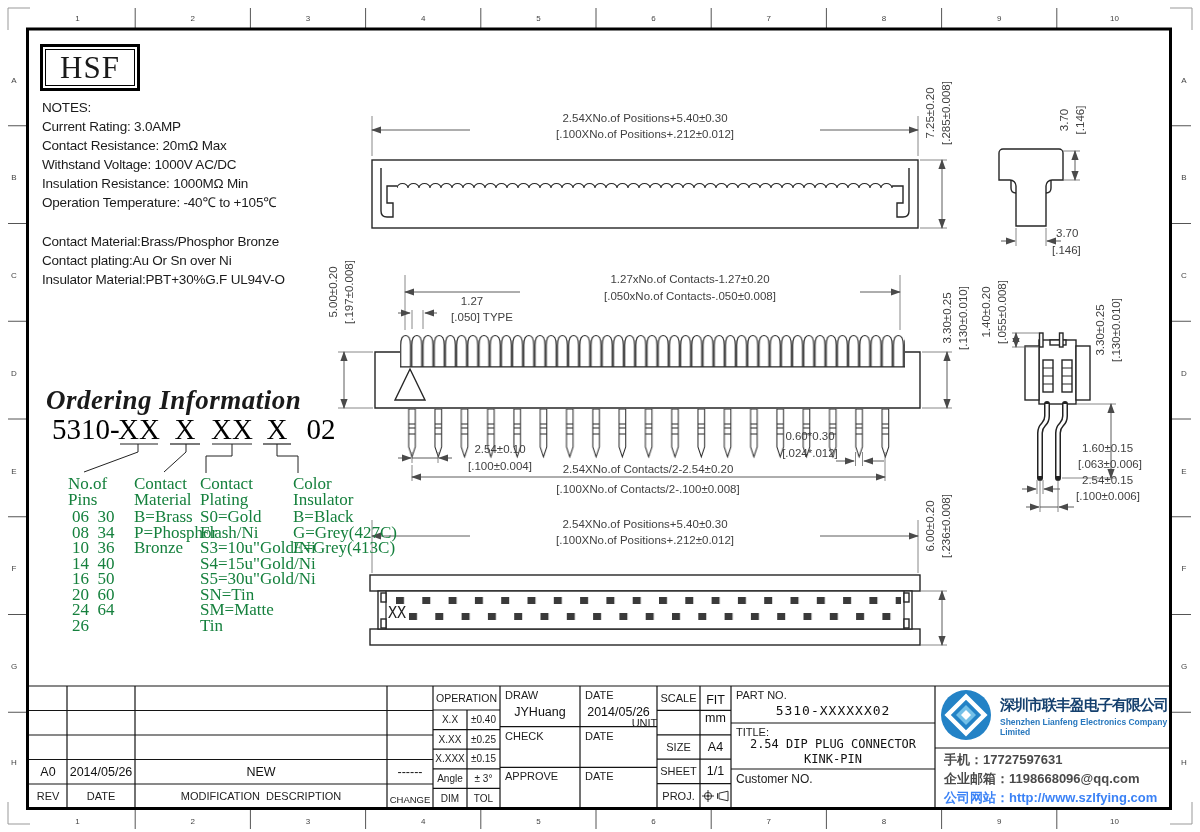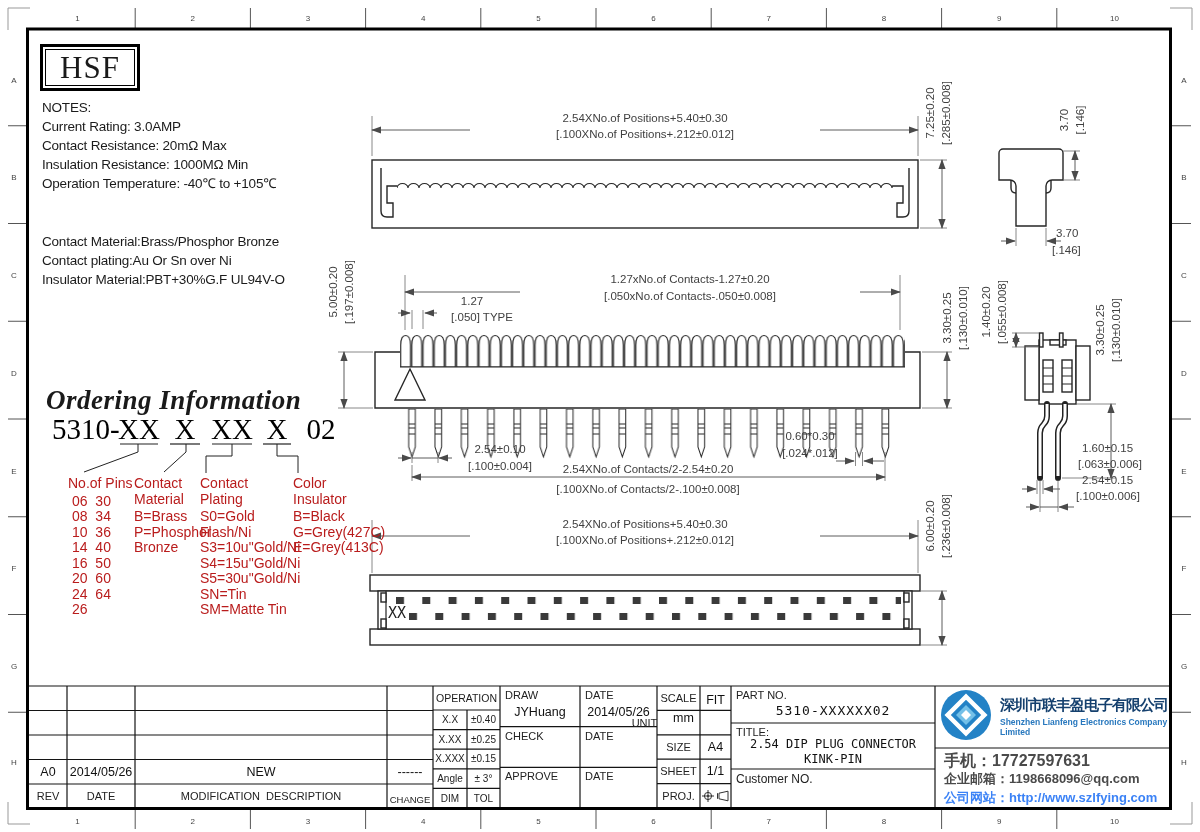--- a/index.html
+++ b/index.html
@@ -16,21 +16,21 @@
   .x{stroke:#6b6b6b;stroke-width:.8}
   .dl{stroke:#4a4a4a;stroke-width:.9;fill:none}
   .tb{stroke:#141414;stroke-width:1.2}
   .ol{stroke:#222;stroke-width:1.2}
   .mono{font-family:"DejaVu Sans Mono",monospace}
   .serif{font-family:"Liberation Serif",serif}
   .lbl{font-size:11px;color:#222}
   .val{font-size:12.5px;color:#111}
   .tol{font-size:10px;color:#222}
   .notes{font-size:13.5px;line-height:19px;color:#1b1b1b;letter-spacing:-.2px}
-  .ocol{font-family:Liberation Sans, sans-serif;font-size:14px;line-height:15.5px;color:#b91c1c}
+  .ocol{font-family:Liberation Serif, serif;font-size:17px;line-height:15.5px;color:#15803d}
   .ocol .t{margin-bottom:2px}
   .codepart{font-family:"Liberation Serif",serif;font-size:29px;color:#000;text-align:center}
 </style>
 </head>
 <body>
 
 <svg class="abs" style="left:0;top:0" width="1200" height="832" viewBox="0 0 1200 832">
   <defs>
     <marker id="a" markerWidth="11" markerHeight="8" refX="10" refY="4" orient="auto-start-reverse">
       <path d="M0,0 L11,4 L0,8 Z" fill="#4a4a4a"></path>
@@ -346,20 +346,21 @@
 </svg>
 
 <div class="abs" style="left:40px;top:44px;width:100px;height:47px;border:3.5px solid #000;box-sizing:border-box;padding:2px">
   <div class="c serif" style="width:100%;height:100%;border:1.5px solid #000;box-sizing:border-box;font-size:31px;letter-spacing:1px">HSF</div>
 </div>
 
 <div class="abs notes" style="left:42px;top:98px;width:320px">
   <div>NOTES:</div>
   <div>Current Rating: 3.0AMP</div>
   <div>Contact Resistance: 20mΩ Max</div>
+  <div>Withstand Voltage: 1000V AC/DC</div>
   <div>Insulation Resistance: 1000MΩ Min</div>
   <div>Operation Temperature: -40℃ to +105℃</div>
 </div>
 <div class="abs notes" style="left:42px;top:232px;width:330px">
   <div>Contact Material:Brass/Phosphor Bronze</div>
   <div>Contact plating:Au Or Sn over Ni</div>
   <div>Insulator Material:PBT+30%G.F UL94V-O</div>
 </div>
 
 <div class="abs serif" style="left:46px;top:385px;font-size:27px;font-weight:bold;font-style:italic;letter-spacing:.5px">Ordering Information</div>
@@ -428,21 +429,21 @@
 <div class="abs lbl" style="left:585px;top:689px">DATE</div>
 <div class="abs c val" style="left:580px;top:700px;width:77px;height:24px">2014/05/26</div>
 <div class="abs lbl" style="left:505px;top:730px">CHECK</div>
 <div class="abs lbl" style="left:585px;top:730px">DATE</div>
 <div class="abs lbl" style="left:505px;top:770px">APPROVE</div>
 <div class="abs lbl" style="left:585px;top:770px">DATE</div>
 
 <div class="abs c lbl" style="left:657px;top:686px;width:43px;height:24.4px">SCALE</div>
 <div class="abs c val" style="left:700px;top:686px;width:31px;height:27px">FIT</div>
 <div class="abs c lbl" style="left:623px;top:710.4px;width:43px;height:24.4px">UNIT</div>
-<div class="abs c val" style="left:668px;top:710.4px;width:31px;height:15px">mm</div>
+<div class="abs c val" style="left:700px;top:710.4px;width:31px;height:15px">mm</div>
 <div class="abs c lbl" style="left:657px;top:734.8px;width:43px;height:24.4px">SIZE</div>
 <div class="abs c val" style="left:700px;top:734.8px;width:31px;height:24.4px">A4</div>
 <div class="abs c lbl" style="left:657px;top:759.2px;width:43px;height:24.4px">SHEET</div>
 <div class="abs c val" style="left:700px;top:759.2px;width:31px;height:24.4px">1/1</div>
 <div class="abs c lbl" style="left:657px;top:783.6px;width:43px;height:24.4px">PROJ.</div>
 <div class="abs c" style="left:700px;top:783.6px;width:31px;height:24.4px">
   <svg width="30" height="14" viewBox="0 0 30 14">
       <g fill="none" stroke="#333" stroke-width="1">
     <line x1="1" y1="7" x2="13" y2="7"></line>
         <line x1="7" y1="1" x2="7" y2="13"></line>
@@ -464,15 +465,15 @@
 <div class="abs" style="left:938px;top:689px;width:56px;height:54px">
   <svg width="56" height="54" viewBox="0 0 56 54">
     <circle cx="28" cy="26" r="25" fill="#2382c6"></circle>
     <rect x="15" y="13" width="26" height="26" transform="rotate(45 28 26)" fill="none" stroke="#fff" stroke-width="4.5"></rect>
     <path d="M28,16 l10,10 -10,10 -10,-10 z" fill="#74c0e8"></path>
     <path d="M28,21 l5,5 -5,5 -5,-5 z" fill="#fff"></path>
   </svg>
 </div>
 <div class="abs" style="left:1000px;top:696px;width:172px;font-size:15px;font-weight:bold;color:#15406e;letter-spacing:-1px">深圳市联丰盈电子有限公司</div>
 <div class="abs" style="left:1000px;top:717px;width:172px;font-size:8.5px;font-weight:bold;color:#2878be">Shenzhen Lianfeng Electronics Company Limited</div>
-<div class="abs" style="left:944px;top:751px;font-size:16px;font-weight:bold;color:#4a4a4a">手机：17727597631</div>
+<div class="abs" style="left:944px;top:751px;font-size:13px;font-weight:bold;color:#4a4a4a">手机：17727597631</div>
 <div class="abs" style="left:944px;top:770px;font-size:13px;font-weight:bold;color:#4a4a4a">企业邮箱：1198668096@qq.com</div>
 <div class="abs" style="left:944px;top:789px;font-size:13px;font-weight:bold;color:#3b82f6">公司网站：http://www.szlfying.com</div>
 
 </body></html>

